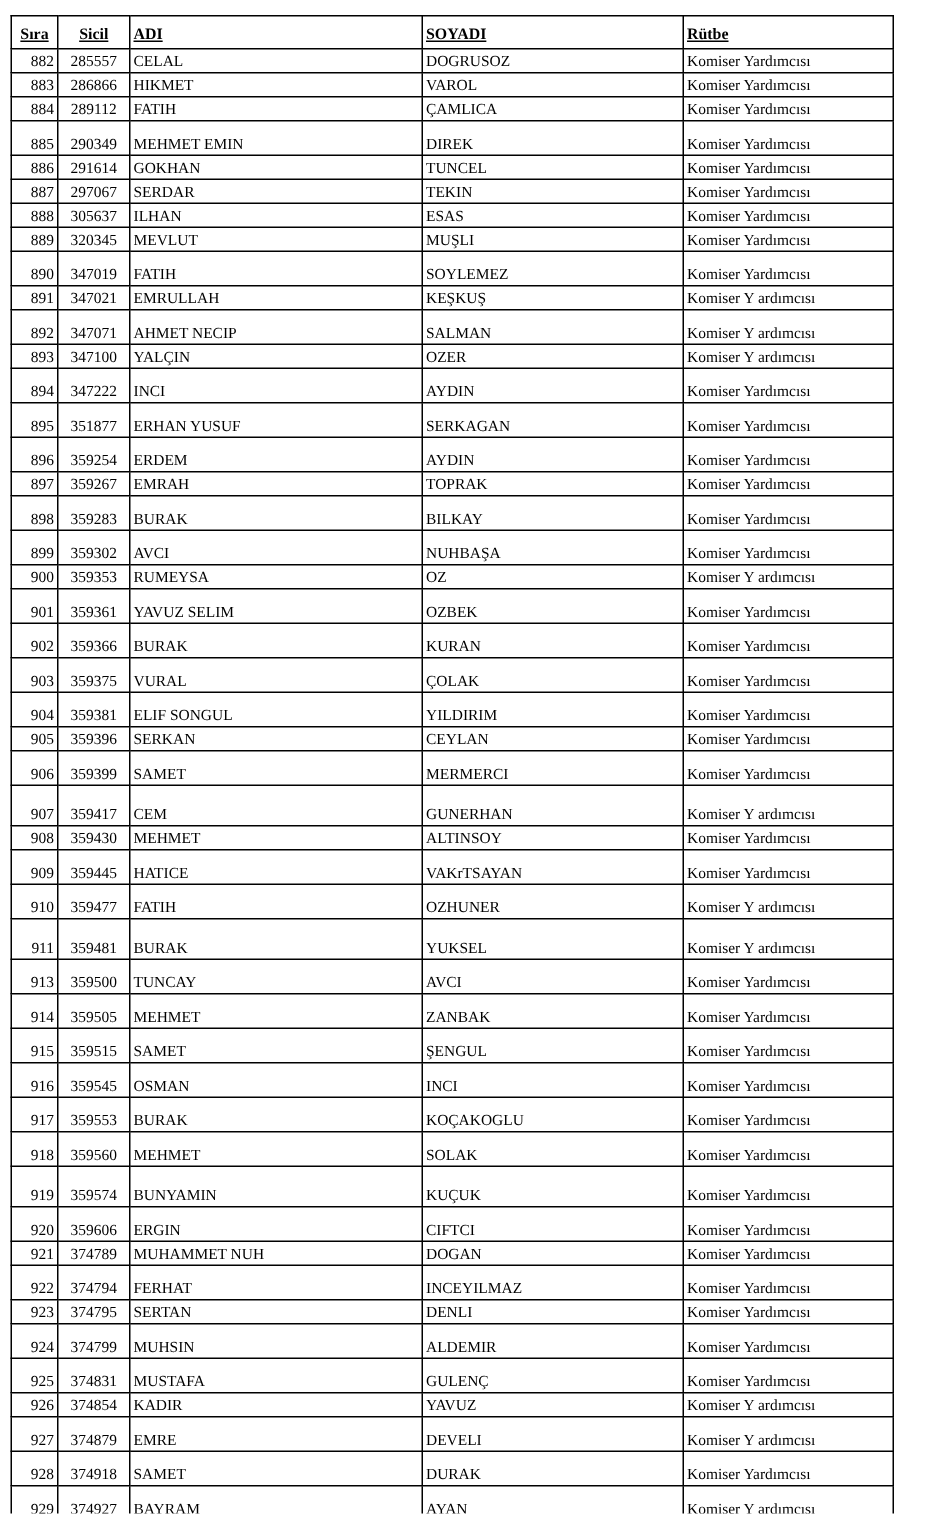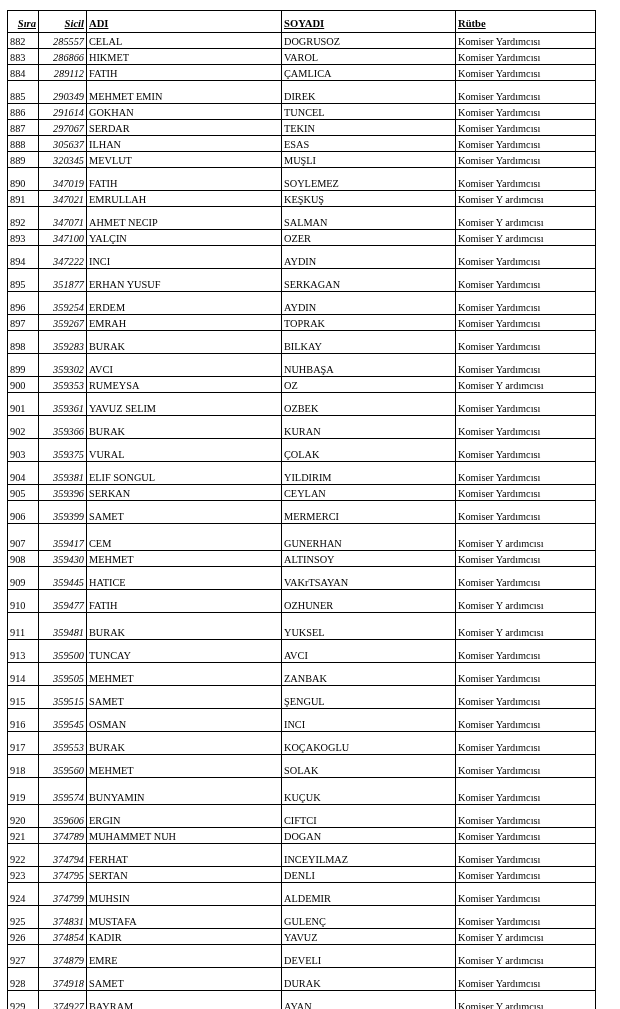--- a/index.html
+++ b/index.html
@@ -55,40 +55,38 @@
     height: 19px;
     padding-bottom: 2px;
     font-size: 10.6px;
   }
   table.roster thead th .hdr-u {
     text-decoration: underline;
     display: inline-block;
   }
   table.roster thead th.h-sira,
   table.roster thead th.h-sicil {
-    text-align: right;
-    font-style: italic;
+    text-align: center;
   }
   table.roster tbody td {
     height: 14px;
   }
   table.roster tbody tr.gap td {
     height: 21px;
   }
   table.roster tbody tr.gap-lg td {
     height: 25px;
   }
   td.cell-sira {
-    text-align: left;
-    padding-left: 2px;
-  }
-  td.cell-sicil {
     text-align: right;
     padding-left: 2px;
-    font-style: italic;
+  }
+  td.cell-sicil {
+    text-align: center;
+    padding-left: 2px;
   }
   td.cell-adi,
   td.cell-soyadi,
   td.cell-rutbe {
     text-align: left;
     padding-left: 3px;
   }
 </style>
 </head>
 <body>

